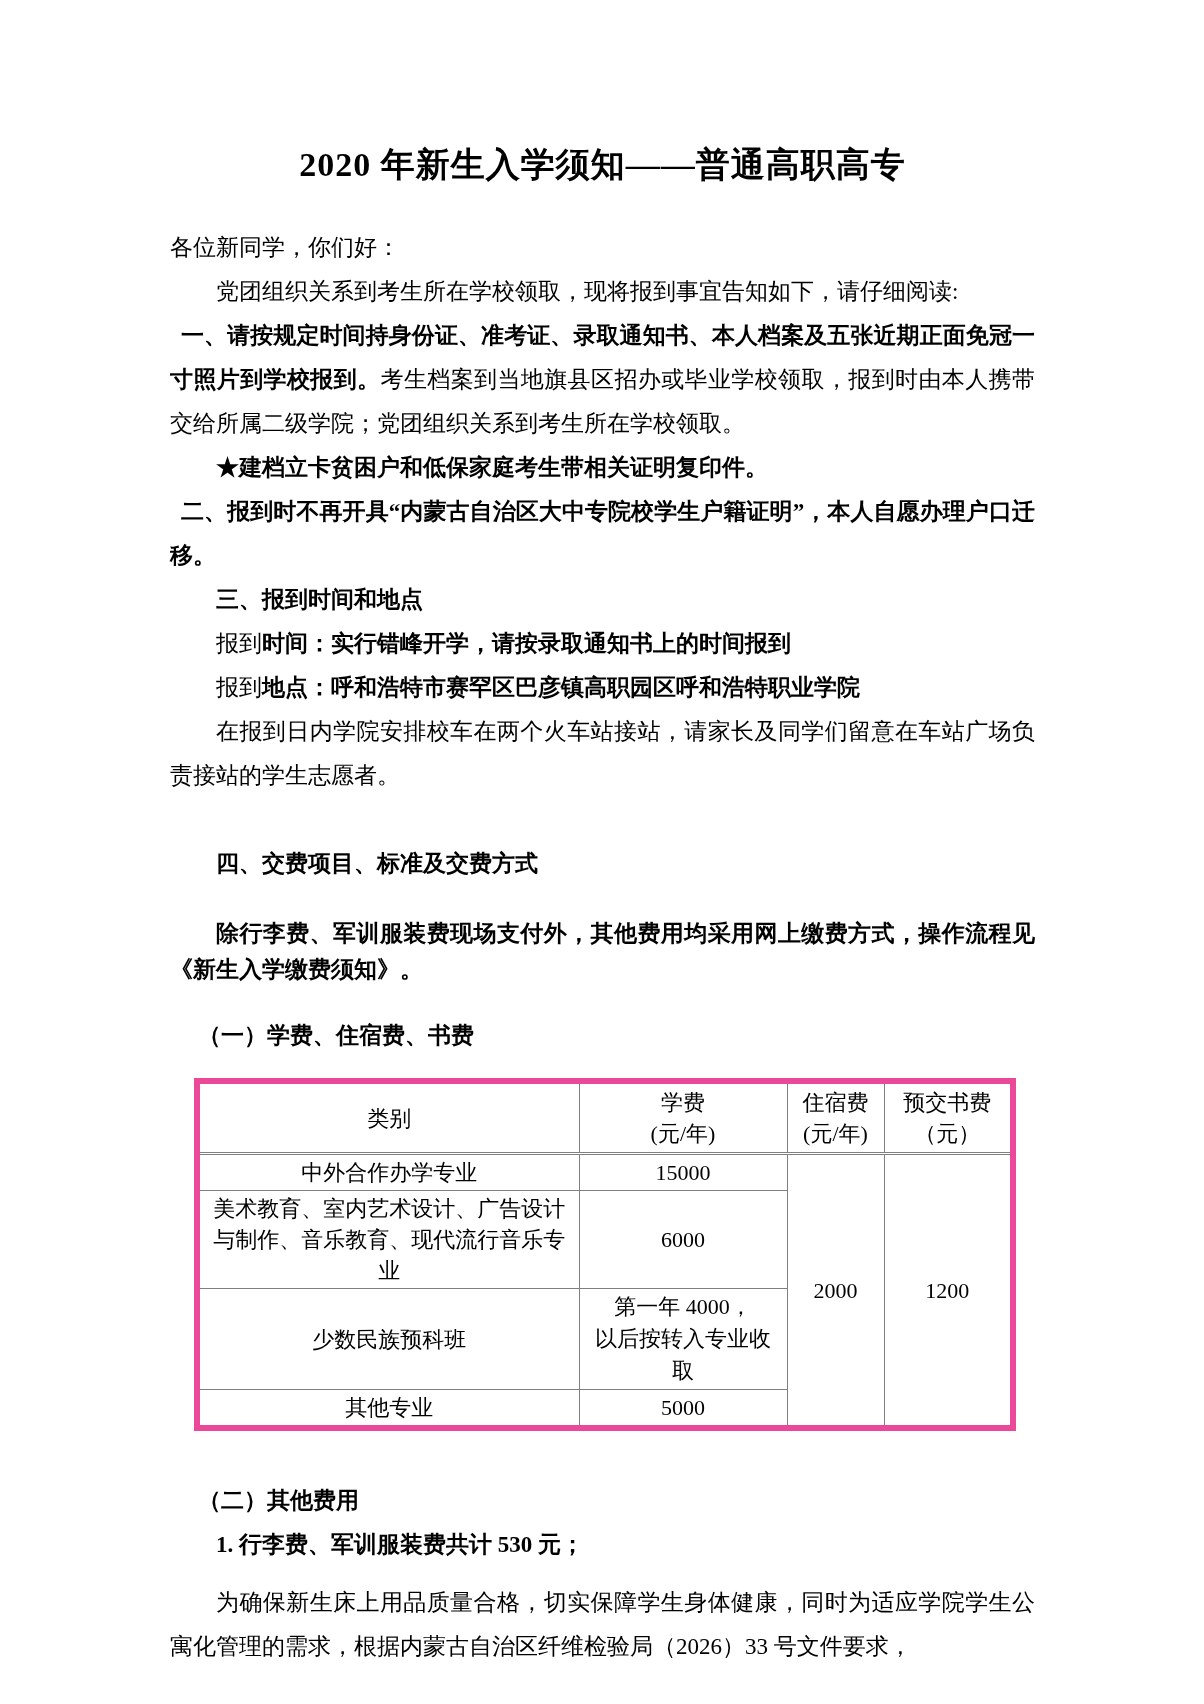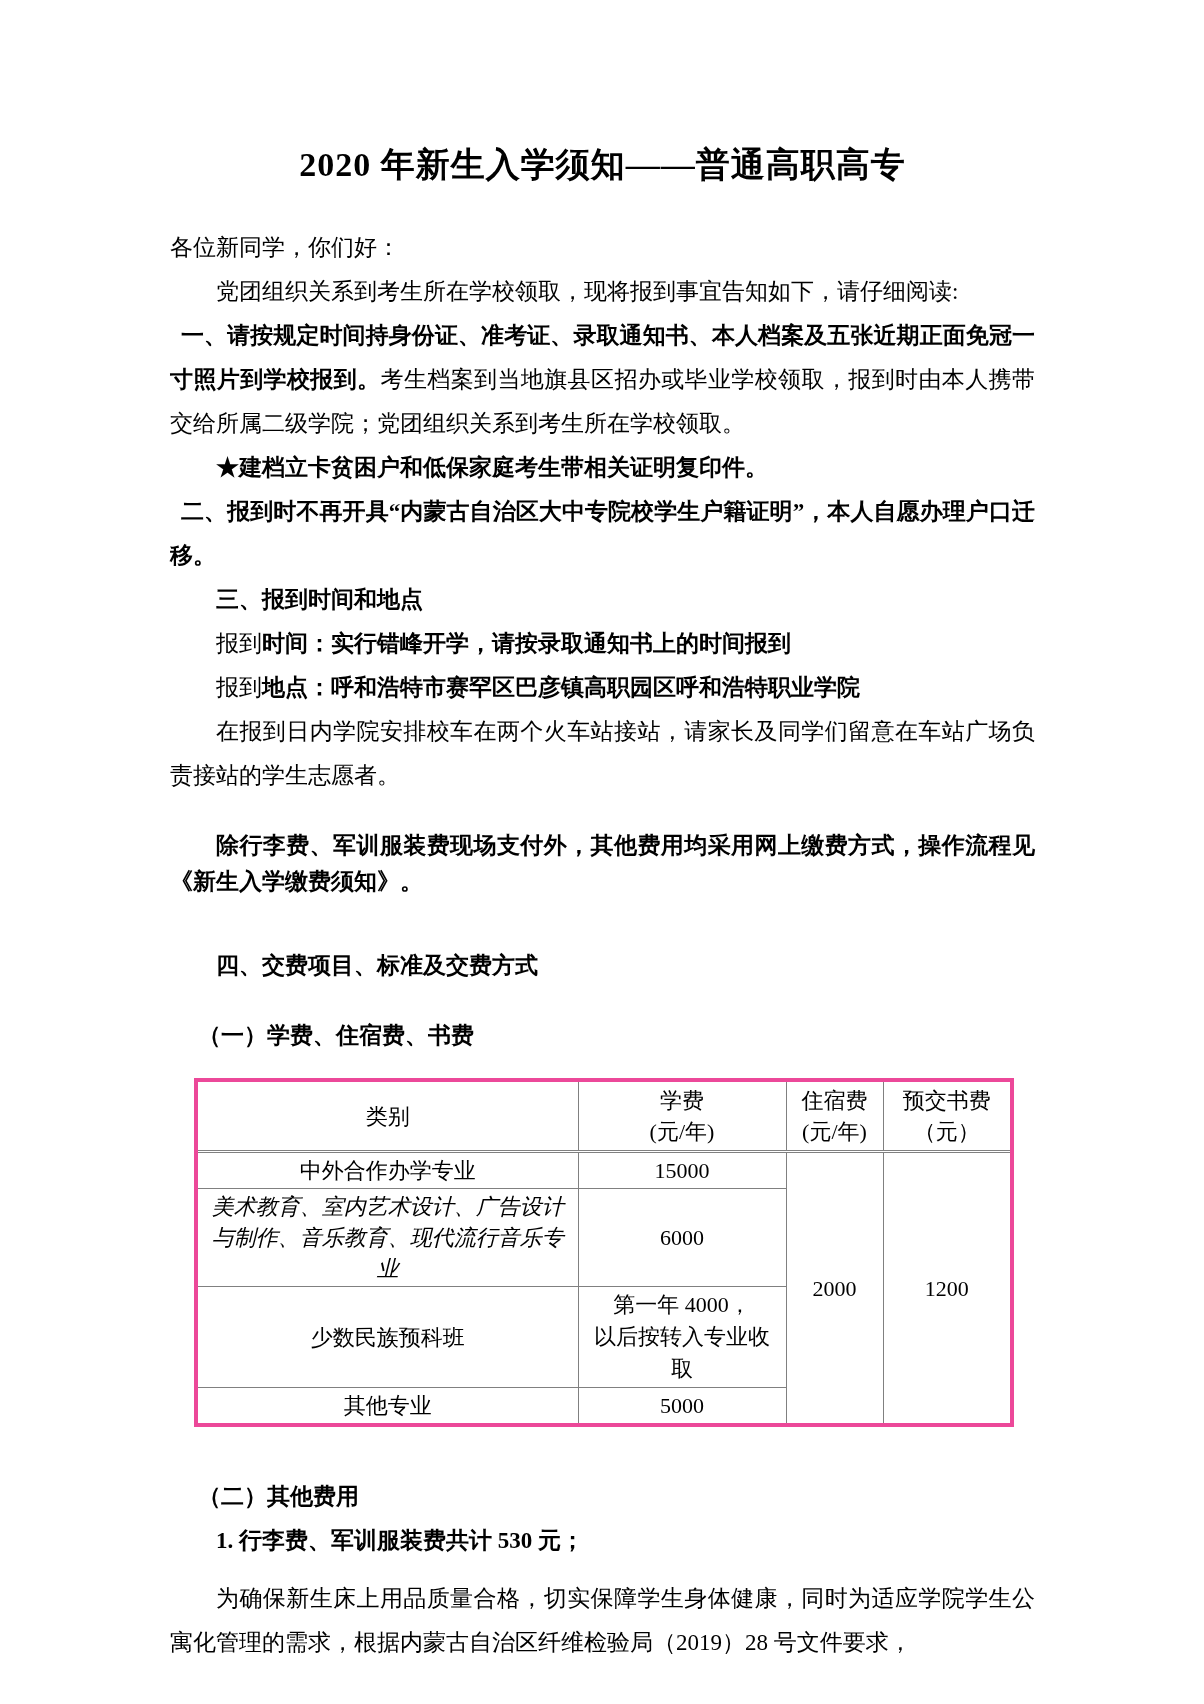--- a/index.html
+++ b/index.html
@@ -27,28 +27,28 @@
   .bedding{margin-top:14px;}
   table.fee{
     margin:20px 0 0 24px;border-collapse:collapse;table-layout:fixed;
     width:816px;font-size:22px;
   }
   table.fee td,table.fee th{
     border:1px solid #808080;font-weight:400;text-align:center;
     vertical-align:middle;padding:2px 6px;line-height:31px;
     overflow:hidden;
   }
-  table.fee{border:4px solid #ec4899;}
+  table.fee{border:6px solid #ec4899;}
   table.fee thead th{height:64px;border-bottom:3px double #808080;}
   .hdr-line{display:block;line-height:31px;}
   tr.r1 td{height:30px;}
   tr.r2 td{height:64px;}
   tr.r3 td{height:64px;text-align:center;}
   tr.r4 td{height:30px;}
-  td.cat-left{text-align:left;padding-left:4px;padding-right:4px;font-style:italic;}
+  td.cat-left{text-align:left;padding-left:4px;padding-right:4px;}
   .cell-2line span{display:block;line-height:32px;}
 </style>
 </head>
 <body>
 
 <div class="page">
   <div class="content">
 
     <h1 class="title">2020 年新生入学须知——普通高职高专</h1>
 
@@ -57,23 +57,23 @@
       <p class="ind2">党团组织关系到考生所在学校领取，现将报到事宜告知如下，请仔细阅读:</p>
       <p class="ind-half"><span class="b">一、请按规定时间持身份证、准考证、录取通知书、本人档案及五张近期正面免冠一寸照片到学校报到。</span><span>考生档案到当地旗县区招办或毕业学校领取，报到时由本人携带交给所属二级学院；党团组织关系到考生所在学校领取。</span></p>
       <p class="ind2 b">★建档立卡贫困户和低保家庭考生带相关证明复印件。</p>
       <p class="ind-half b">二、报到时不再开具“内蒙古自治区大中专院校学生户籍证明”，本人自愿办理户口迁移。</p>
       <p class="ind2 b">三、报到时间和地点</p>
       <p class="ind2"><span>报到</span><span class="b">时间：实行错峰开学，请按录取通知书上的时间报到</span></p>
       <p class="ind2"><span>报到</span><span class="b">地点：呼和浩特市赛罕区巴彦镇高职园区呼和浩特职业学院</span></p>
       <p class="ind2">在报到日内学院安排校车在两个火车站接站，请家长及同学们留意在车站广场负责接站的学生志愿者。</p>
     </div>
 
+    <p class="ind2 heading4">四、交费项目、标准及交费方式</p>
+
     <p class="ind2 pay-note">除行李费、军训服装费现场支付外，其他费用均采用网上缴费方式，操作流程见《新生入学缴费须知》。</p>
-
-    <p class="ind2 heading4">四、交费项目、标准及交费方式</p>
 
     <p class="ind-sub sub1">（一）学费、住宿费、书费</p>
 
     <table class="fee">
       <colgroup>
         <col style="width:382px">
           <col style="width:208px">
           <col style="width:97px">
           <col style="width:129px">
       </colgroup>
@@ -116,16 +116,16 @@
         </tr>
         <tr class="r4">
           <td>其他专业</td>
           <td>5000</td>
         </tr>
       </tbody>
     </table>
 
     <p class="ind-sub sub2">（二）其他费用</p>
     <p class="fee-item">1. 行李费、军训服装费共计 530 元；</p>
-    <p class="ind2 bedding">为确保新生床上用品质量合格，切实保障学生身体健康，同时为适应学院学生公寓化管理的需求，根据内蒙古自治区纤维检验局（2019）28 号文件要求，</p>
+    <p class="ind2 bedding">为确保新生床上用品质量合格，切实保障学生身体健康，同时为适应学院学生公寓化管理的需求，根据内蒙古自治区纤维检验局（2026）33 号文件要求，</p>
 
   </div>
 </div>
 
 </body></html>

